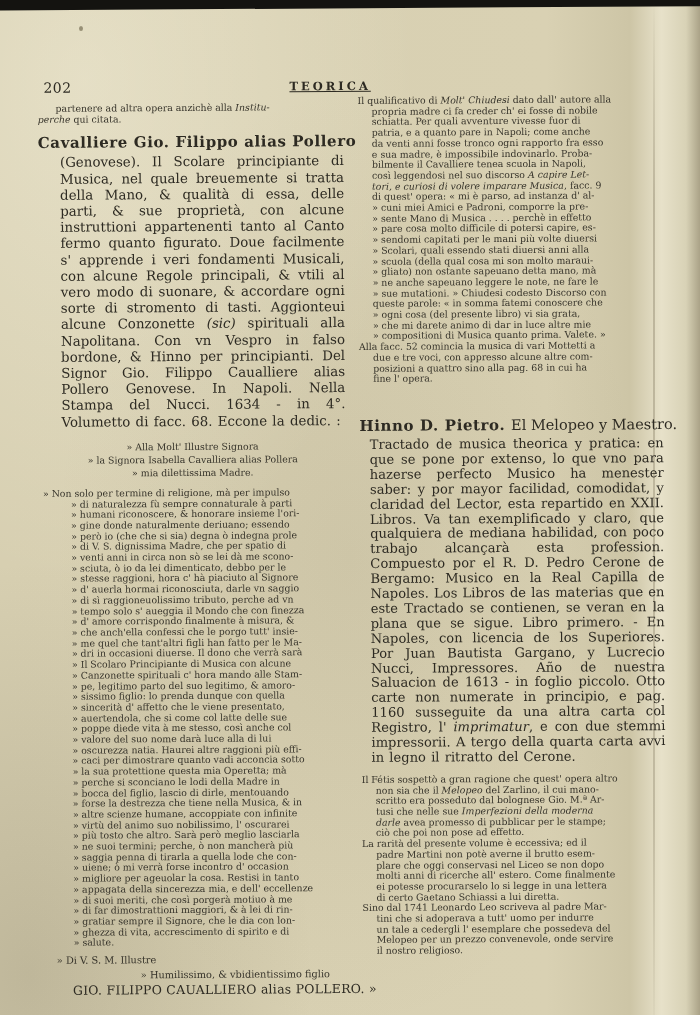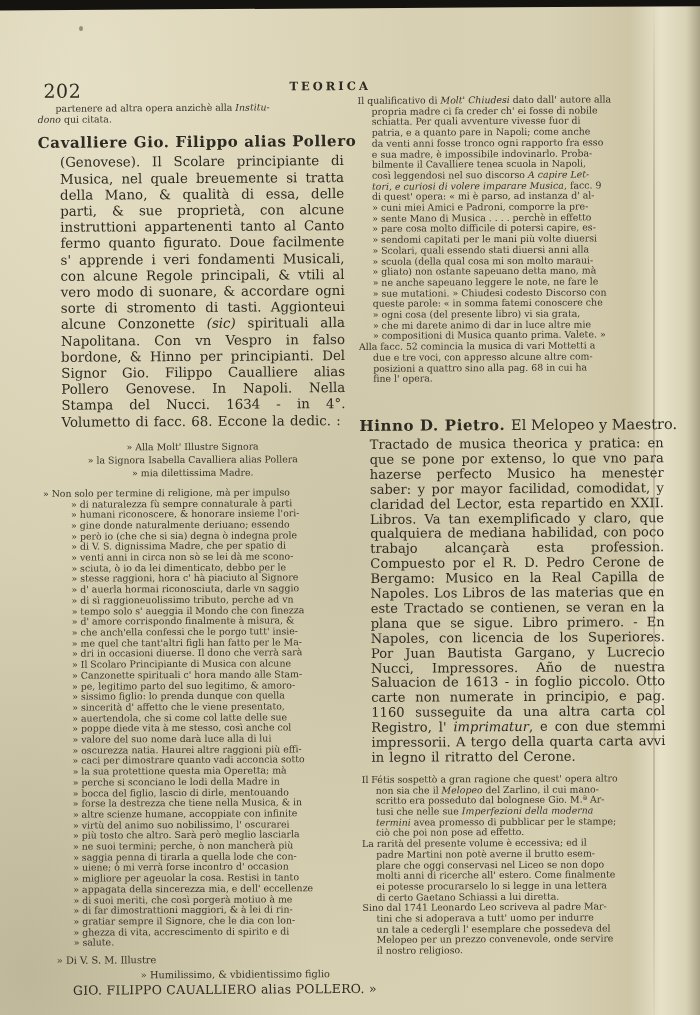--- a/index.html
+++ b/index.html
@@ -23,22 +23,22 @@
   }
   .speck{position:absolute;left:79px;top:26px;width:4px;height:5px;border-radius:50%;
     background:rgba(90,80,55,.55);}
   .fold-line{position:absolute;top:0;bottom:0;left:653px;width:2px;
     background:linear-gradient(180deg,rgba(120,110,85,.0),rgba(120,110,85,.35) 20%,rgba(120,110,85,.30) 80%,rgba(120,110,85,.05));}
   .sheet{
     position:absolute;inset:0;
     transform:rotate(-0.35deg);transform-origin:50% 50%;
     color:#2d2a22;
   }
-  .page-num{position:absolute;left:46px;top:78px;font-size:19px;letter-spacing:.5px;}
-  .running-head{position:absolute;left:292px;top:79px;font-size:11.5px;font-weight:bold;letter-spacing:3px;}
+  .page-num{position:absolute;left:46px;top:78px;font-size:14px;letter-spacing:.5px;}
+  .running-head{position:absolute;left:292px;top:79px;font-size:11.5px;font-weight:bold;letter-spacing:3px;text-decoration:underline;}
   .columns{position:absolute;left:40px;top:96px;right:36px;display:flex;gap:14px;}
   .col-left{width:306px;flex:none;}
   .col-right{width:304px;flex:none;}
 
   
   .sline{font-size:9.4px;line-height:10.7px;white-space:nowrap;color:#36332a;}
   .cont{margin:6px 0 9px 0;}
   .cont .sline:first-child{padding-left:18px;}
   .hang .sline{padding-left:14px;}
   .hang .sline:first-child{padding-left:0;}
@@ -73,21 +73,21 @@
 
 <div class="sheet">
   <div class="page-num">202</div>
   <div class="running-head">TEORICA</div>
 
   <div class="columns">
 
     <div class="col-left">
       <div class="cont">
           <div class="sline">partenere ad altra opera anzichè alla <i>Institu-</i></div>
-          <div class="sline"><i>dono</i> qui citata.</div>
+          <div class="sline"><i>perche</i> qui citata.</div>
         </div>
 
       <div class="entry-head">Cavalliere Gio. Filippo alias Pollero</div>
 
       <div class="body-just">(Genovese). Il Scolare principiante di Musica, nel quale breuemente si tratta della Mano, &amp; qualità di essa, delle parti, &amp; sue proprietà, con alcune instruttioni appartenenti tanto al Canto fermo quanto figurato. Doue facilmente s' apprende i veri fondamenti Musicali, con alcune Regole principali, &amp; vtili al vero modo di suonare, &amp; accordare ogni sorte di stromento di tasti. Aggionteui alcune Conzonette <i>(sic)</i> spirituali alla Napolitana. Con vn Vespro in falso bordone, &amp; Hinno per principianti. Del Signor Gio. Filippo Caualliere alias Pollero Genovese. In Napoli. Nella Stampa del Nucci. 1634 - in 4°. Volumetto di facc. 68. Eccone la dedic. :</div>
 
       <div class="ded-intro">
           <div class="sline">» Alla Molt' Illustre Signora</div>
           <div class="sline">» la Signora Isabella Cavalliera alias Pollera</div>
           <div class="sline">» mia dilettissima Madre.</div>
@@ -184,21 +184,21 @@
         <span class="rest">El Melopeo y Maestro.</span>
       </div>
 
       <div class="body-just">Tractado de musica theorica y pratica: en que se pone por extenso, lo que vno para hazerse perfecto Musico ha menester saber: y por mayor facilidad, comodidat, y claridad del Lector, esta repartido en XXII. Libros. Va tan exemplificado y claro, que qualquiera de mediana habilidad, con poco trabajo alcançarà esta profession. Compuesto por el R. D. Pedro Cerone de Bergamo: Musico en la Real Capilla de Napoles. Los Libros de las materias que en este Tractado se contienen, se veran en la plana que se sigue. Libro primero. - En Napoles, con licencia de los Superiores. Por Juan Bautista Gargano, y Lucrecio Nucci, Impressores. Año de nuestra Saluacion de 1613 - in foglio piccolo. Otto carte non numerate in principio, e pag. 1160 susseguite da una altra carta col Registro, l' <i>imprimatur</i>, e con due stemmi impressorii. A tergo della quarta carta avvi in legno il ritratto del Cerone.</div>
 
       <div class="note hang nA">
           <div class="sline">Il Fétis sospettò a gran ragione che quest' opera altro</div>
           <div class="sline">non sia che il <i>Melopeo</i> del Zarlino, il cui mano-</div>
           <div class="sline">scritto era posseduto dal bolognese Gio. M.ª Ar-</div>
           <div class="sline">tusi che nelle sue <i>Imperfezioni della moderna</i></div>
-          <div class="sline"><i>termini</i> avea promesso di pubblicar per le stampe;</div>
+          <div class="sline"><i>darle</i> avea promesso di pubblicar per le stampe;</div>
           <div class="sline">ciò che poi non pose ad effetto.</div>
         </div>
       <div class="note hang">
           <div class="sline">La rarità del presente volume è eccessiva; ed il</div>
           <div class="sline">padre Martini non potè averne il brutto esem-</div>
           <div class="sline">plare che oggi conservasi nel Liceo se non dopo</div>
           <div class="sline">molti anni di ricerche all' estero. Come finalmente</div>
           <div class="sline">ei potesse procurarselo lo si legge in una lettera</div>
           <div class="sline">di certo Gaetano Schiassi a lui diretta.</div>
         </div>

